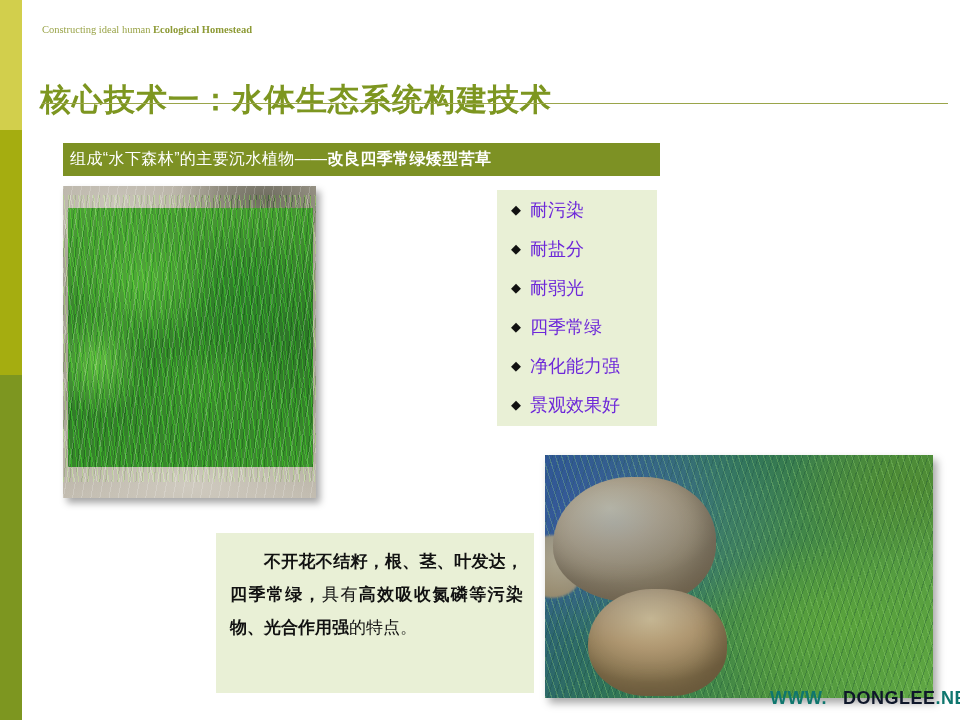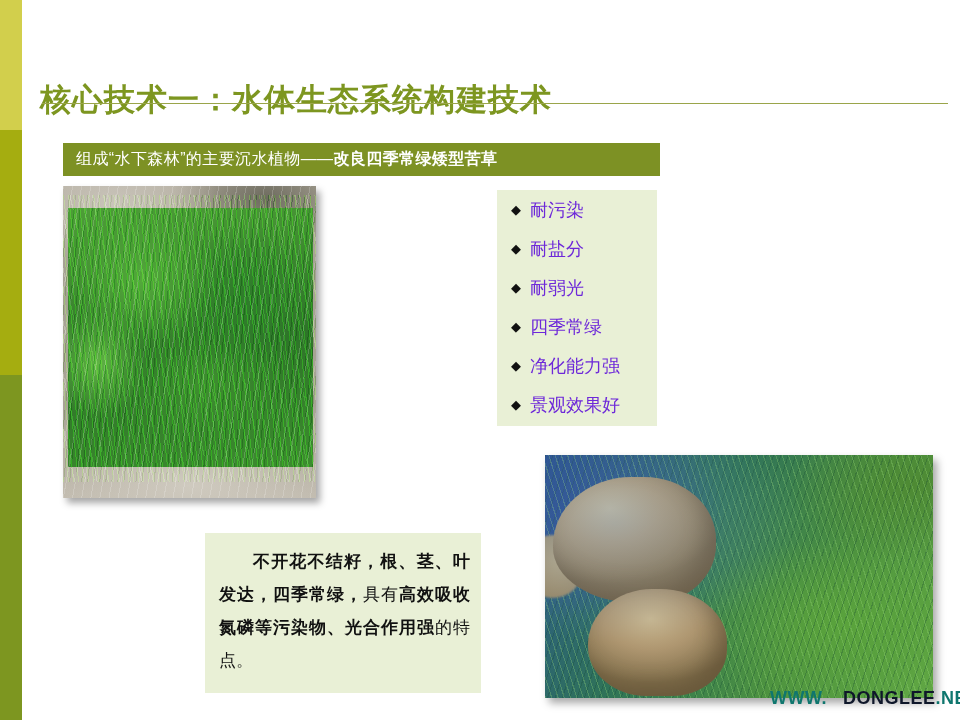--- a/index.html
+++ b/index.html
@@ -75,21 +75,21 @@
     position: absolute;
     left: 63px; top: 143px;
     width: 597px; height: 33px;
     background: #7d9124;
     display: flex;
     align-items: center;
   }
   #section-banner-text {
     color: #ffffff;
     font-size: 16px;
-    padding-left: 13px;
+    padding-left: 7px;
     white-space: nowrap;
     letter-spacing: 0.4px;
   }
   #section-banner-text .banner-strong { font-weight: bold; }
 
   
   #photo-plant-bed {
     position: absolute;
     left: 63px; top: 186px;
     width: 253px; height: 312px;
@@ -163,22 +163,22 @@
   }
   .feature-label {
     font-size: 18px;
     color: #6d28d9;
     white-space: nowrap;
   }
 
   
   #description-box {
     position: absolute;
-    left: 205px; top: 533px;
-    width: 276px; height: 160px;
+    left: 216px; top: 533px;
+    width: 318px; height: 160px;
     background: #e9f0d6;
     padding: 12px 11px 0 14px;
     box-sizing: border-box;
   }
   #description-text {
     font-size: 17px;
     color: #111111;
     line-height: 33px;
     text-indent: 34px;
     text-align: justify;
@@ -260,20 +260,21 @@
 </head>
 <body>
 
 <div id="sidebar-rail">
   <div class="rail-block" id="rail-top"></div>
   <div class="rail-block" id="rail-middle"></div>
   <div class="rail-block" id="rail-bottom"></div>
 </div>
 
 <div id="brand">
+  <div id="brand-en"><span>Constructing ideal human </span><span class="brand-en-strong">Ecological Homestead</span></div>
 </div>
 
 <div id="page-title">核心技术一：水体生态系统构建技术</div>
 <div id="title-rule"></div>
 
 <div id="section-banner">
   <div id="section-banner-text"><span>组成“水下森林”的主要沉水植物——</span><span class="banner-strong">改良四季常绿矮型苦草</span></div>
 </div>
 
 <div id="photo-plant-bed">

